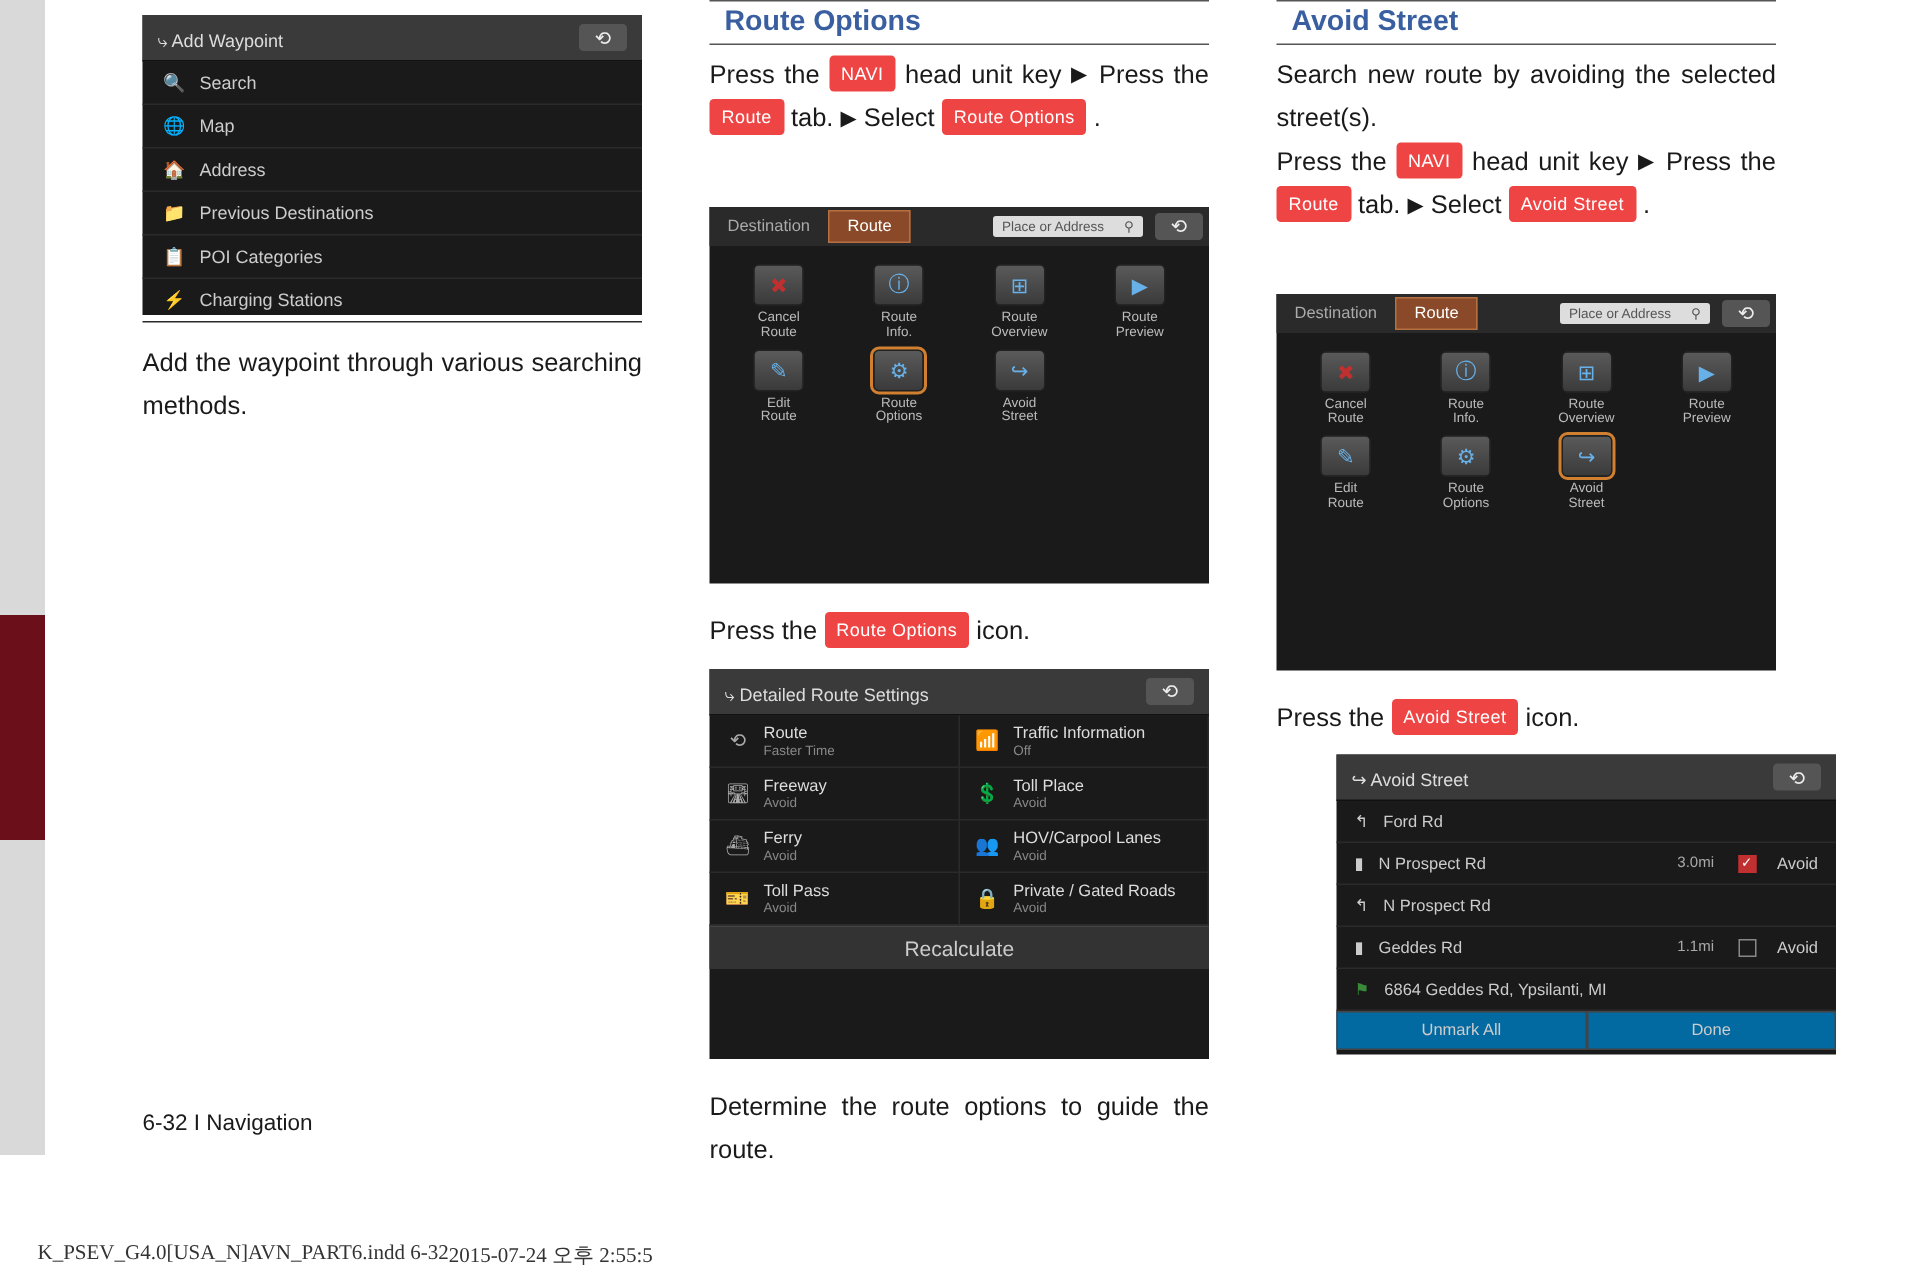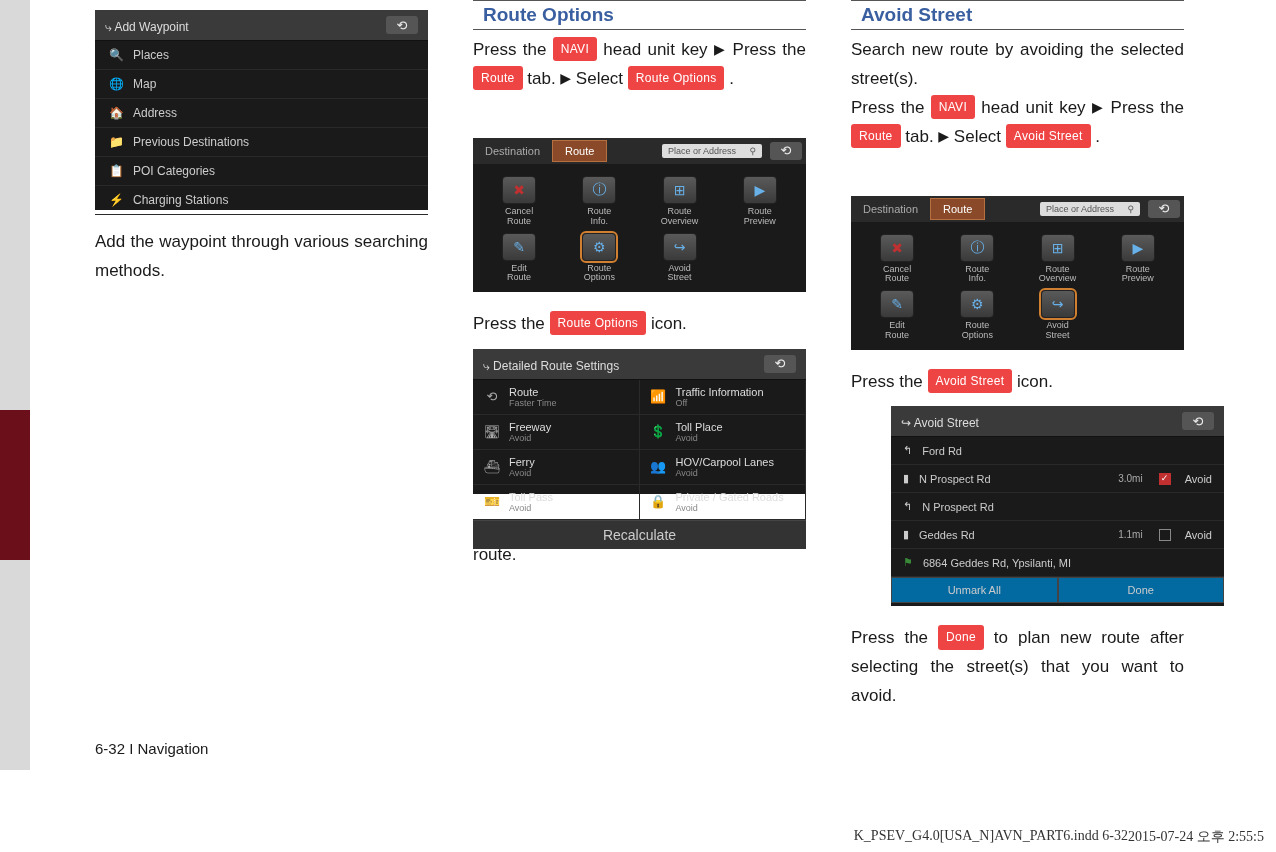--- a/index.html
+++ b/index.html
@@ -18,53 +18,53 @@
 
 
 .ss-addwp { height: 200px; }
 .ss-title-bar { background: #3a3a3a; padding: 6px 10px; display: flex; align-items: flex-end; justify-content: space-between; border-bottom: 1px solid #111; }
 .ss-title-bar .t { font-size: 12px; color: #ddd; }
 .back-btn { background: #555; color: #eee; width: 32px; height: 18px; border-radius: 3px; display: flex; align-items: center; justify-content: center; font-size: 13px; }
 .menu-list .row { padding: 7px 14px; border-bottom: 1px solid #2a2a2a; display: flex; align-items: center; gap: 10px; font-size: 12px; color: #ccc; }
 .menu-list .ico { width: 14px; display: inline-block; text-align: center; }
 
 
-.ss-route { height: 154px; margin-top: 44px; }
+.ss-route { height: 251px; margin-top: 44px; }
 .tab-bar { display: flex; align-items: center; background: #2a2a2a; height: 26px; }
 .tab { padding: 4px 12px; font-size: 11px; color: #aaa; }
 .tab.active { background: #8a4a2a; color: #fff; border: 1px solid #b67040; }
 .search-box { background: #ddd; color: #555; font-size: 9px; padding: 2px 6px; margin-left: auto; margin-right: 4px; border-radius: 2px; width: 100px; display: flex; justify-content: space-between; align-items: center; }
 .icon-grid { display: grid; grid-template-columns: repeat(4, 1fr); gap: 6px 0; padding: 12px 6px 8px 6px; }
 .grid-item { display: flex; flex-direction: column; align-items: center; gap: 3px; }
 .grid-icon { width: 34px; height: 28px; background: linear-gradient(#5a5a5a,#3a3a3a); border-radius: 4px; display: flex; align-items: center; justify-content: center; font-size: 14px; color: #68b0e8; border: 1px solid #222; }
 .grid-icon.sel { outline: 2px solid #d08030; }
 .grid-label { font-size: 9px; color: #bbb; text-align: center; line-height: 1.1; }
 
 
-.ss-detail { height: 145px; }
+.ss-detail { height: 260px; }
 .detail-grid { display: grid; grid-template-columns: 1fr 1fr; }
 .detail-cell { padding: 6px 10px; border-bottom: 1px solid #2a2a2a; border-right: 1px solid #2a2a2a; display: flex; align-items: center; gap: 8px; }
 .detail-cell .txt { display: flex; flex-direction: column; }
 .detail-cell .main { font-size: 11px; color: #ddd; }
 .detail-cell .sub { font-size: 9px; color: #888; }
 .detail-ico { width: 18px; font-size: 13px; color: #aaa; text-align: center; }
 .recalc { text-align: center; padding: 6px; background: #333; font-size: 14px; color: #ccc; border-top: 1px solid #444; }
 
 
 .ss-avoid { height: 200px; margin-left: 40px; }
 .street-row { padding: 7px 12px; border-bottom: 1px solid #2a2a2a; display: flex; align-items: center; gap: 10px; font-size: 11px; color: #ccc; }
 .street-row .dist { margin-left: auto; font-size: 10px; color: #aaa; }
 .chk { width: 12px; height: 12px; border: 1px solid #888; display: inline-block; margin-left: 6px; }
 .chk.on { background: #c03030; border-color: #c03030; position: relative; }
 .chk.on::after { content: "✓"; color: #fff; font-size: 9px; position: absolute; top: -1px; left: 1px; }
 .btn-row { display: flex; }
 .btn-row .b { flex: 1; text-align: center; padding: 6px; background: #0369a1; border: 1px solid #444; font-size: 11px; color: #ccc; }
 
 .page-footer { position: absolute; left: 95px; bottom: 95px; font-size: 15px; color: #1a1a1a; }
-.indd-footer { position: absolute; bottom: 6px; left: 25px; right: 0; font-family: "Times New Roman", serif; font-size: 14px; color: #333; display: flex; justify-content: flex-end; padding-right: 0; }
+.indd-footer { position: absolute; bottom: 6px; left: 25px; right: 0; font-family: "Times New Roman", serif; font-size: 14px; color: #333; display: flex; justify-content: flex-start; padding-right: 0; }
 .indd-footer .r { padding-right: 12px; }
 .flag-ico { color: #3a8a3a; }
 .red-x { color: #c03030; }
 </style>
 </head>
 <body>
 
 <div class="page-wrap">
   <div class="left-rail">
       <div class="maroon"></div>
@@ -74,21 +74,21 @@
 
       <div class="col">
         <div class="screenshot ss-addwp">
           <div class="ss-title-bar">
             <span class="t"><span>⤷</span> <span>Add Waypoint</span></span>
             <span class="back-btn">⟲</span>
           </div>
           <div class="menu-list" id="menu-list">
               <div class="row">
                 <span class="ico">🔍</span>
-                <span>Places</span>
+                <span>Search</span>
               </div>
               <div class="row">
                 <span class="ico">🌐</span>
                 <span>Map</span>
               </div>
               <div class="row">
                 <span class="ico">🏠</span>
                 <span>Address</span>
               </div>
               <div class="row">
@@ -347,23 +347,20 @@
                 <span>6864 Geddes Rd, Ypsilanti, MI</span>
                 <span class="dist"></span>
               </div>
             </div>
           <div class="btn-row">
             <div class="b">Unmark All</div>
             <div class="b">Done</div>
           </div>
         </div>
 
-        <p class="body-text">
-          <span>Press the </span><span class="btn-tag">Done</span><span> to plan new route after selecting the street(s) that you want to avoid.</span>
-        </p>
       </div>
 
     </div>
   </div>
 </div>
 
 <div class="page-footer">6-32 I Navigation</div>
 <div class="indd-footer">
   <span>K_PSEV_G4.0[USA_N]AVN_PART6.indd   6-32</span>
   <span class="r">2015-07-24   오후 2:55:5</span>

